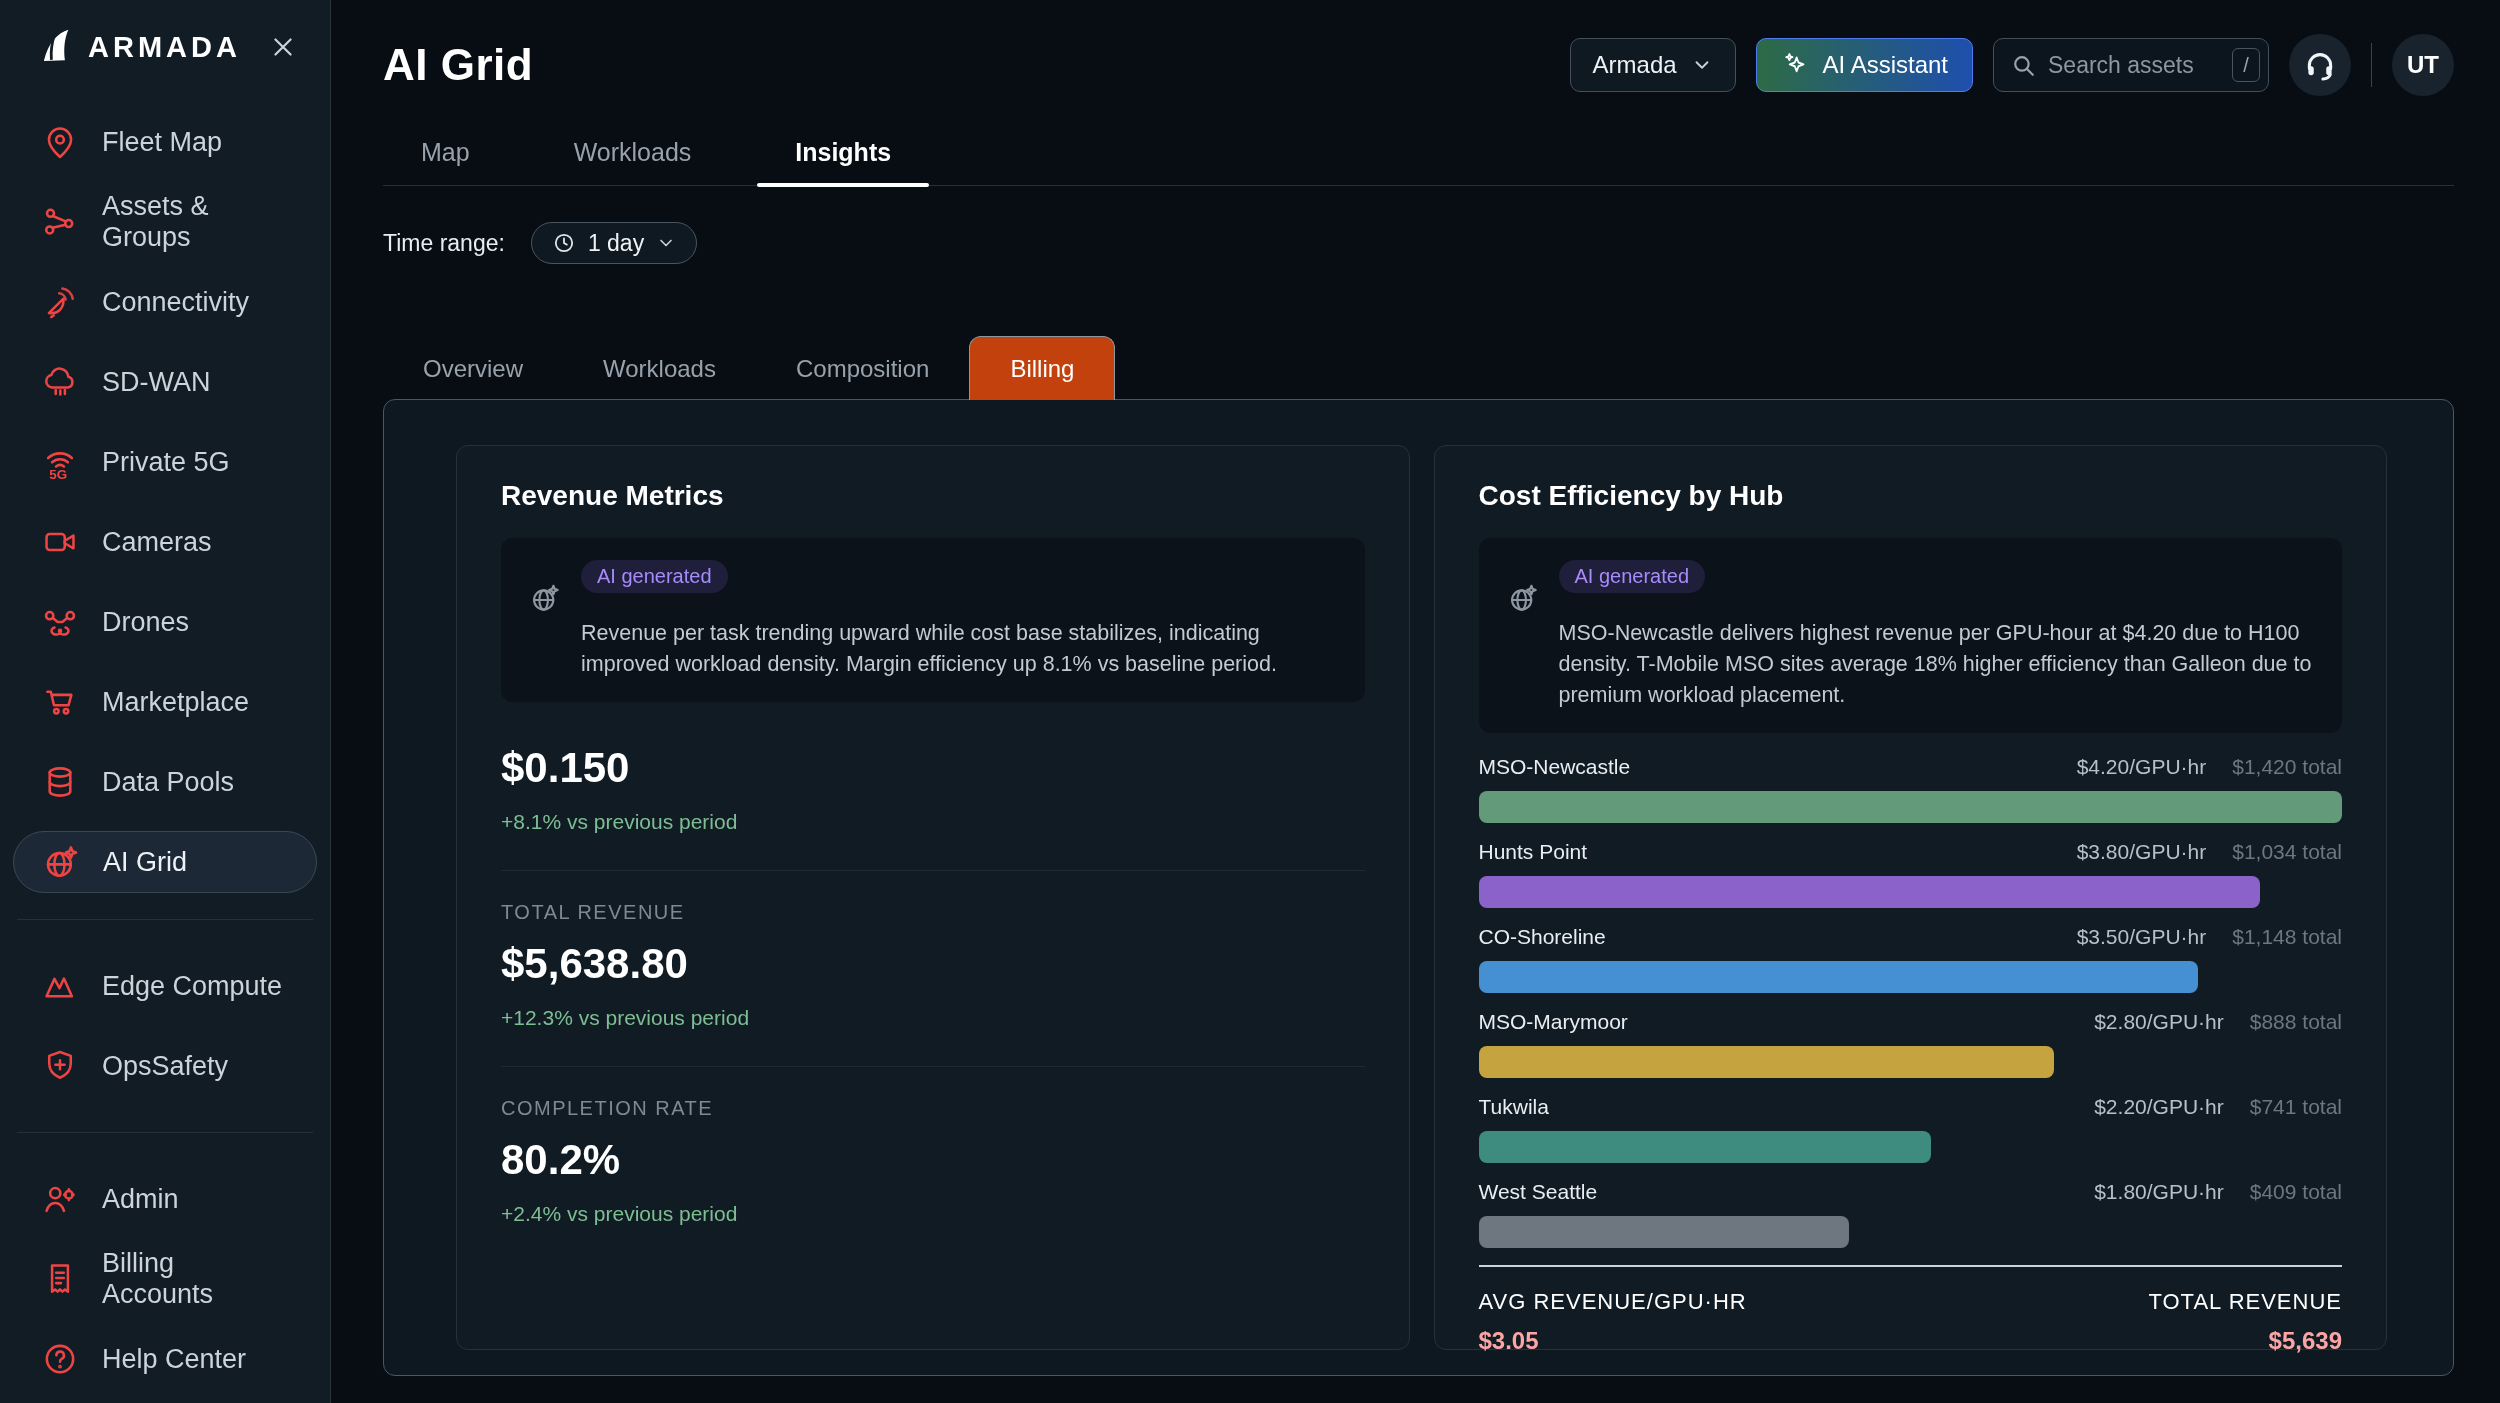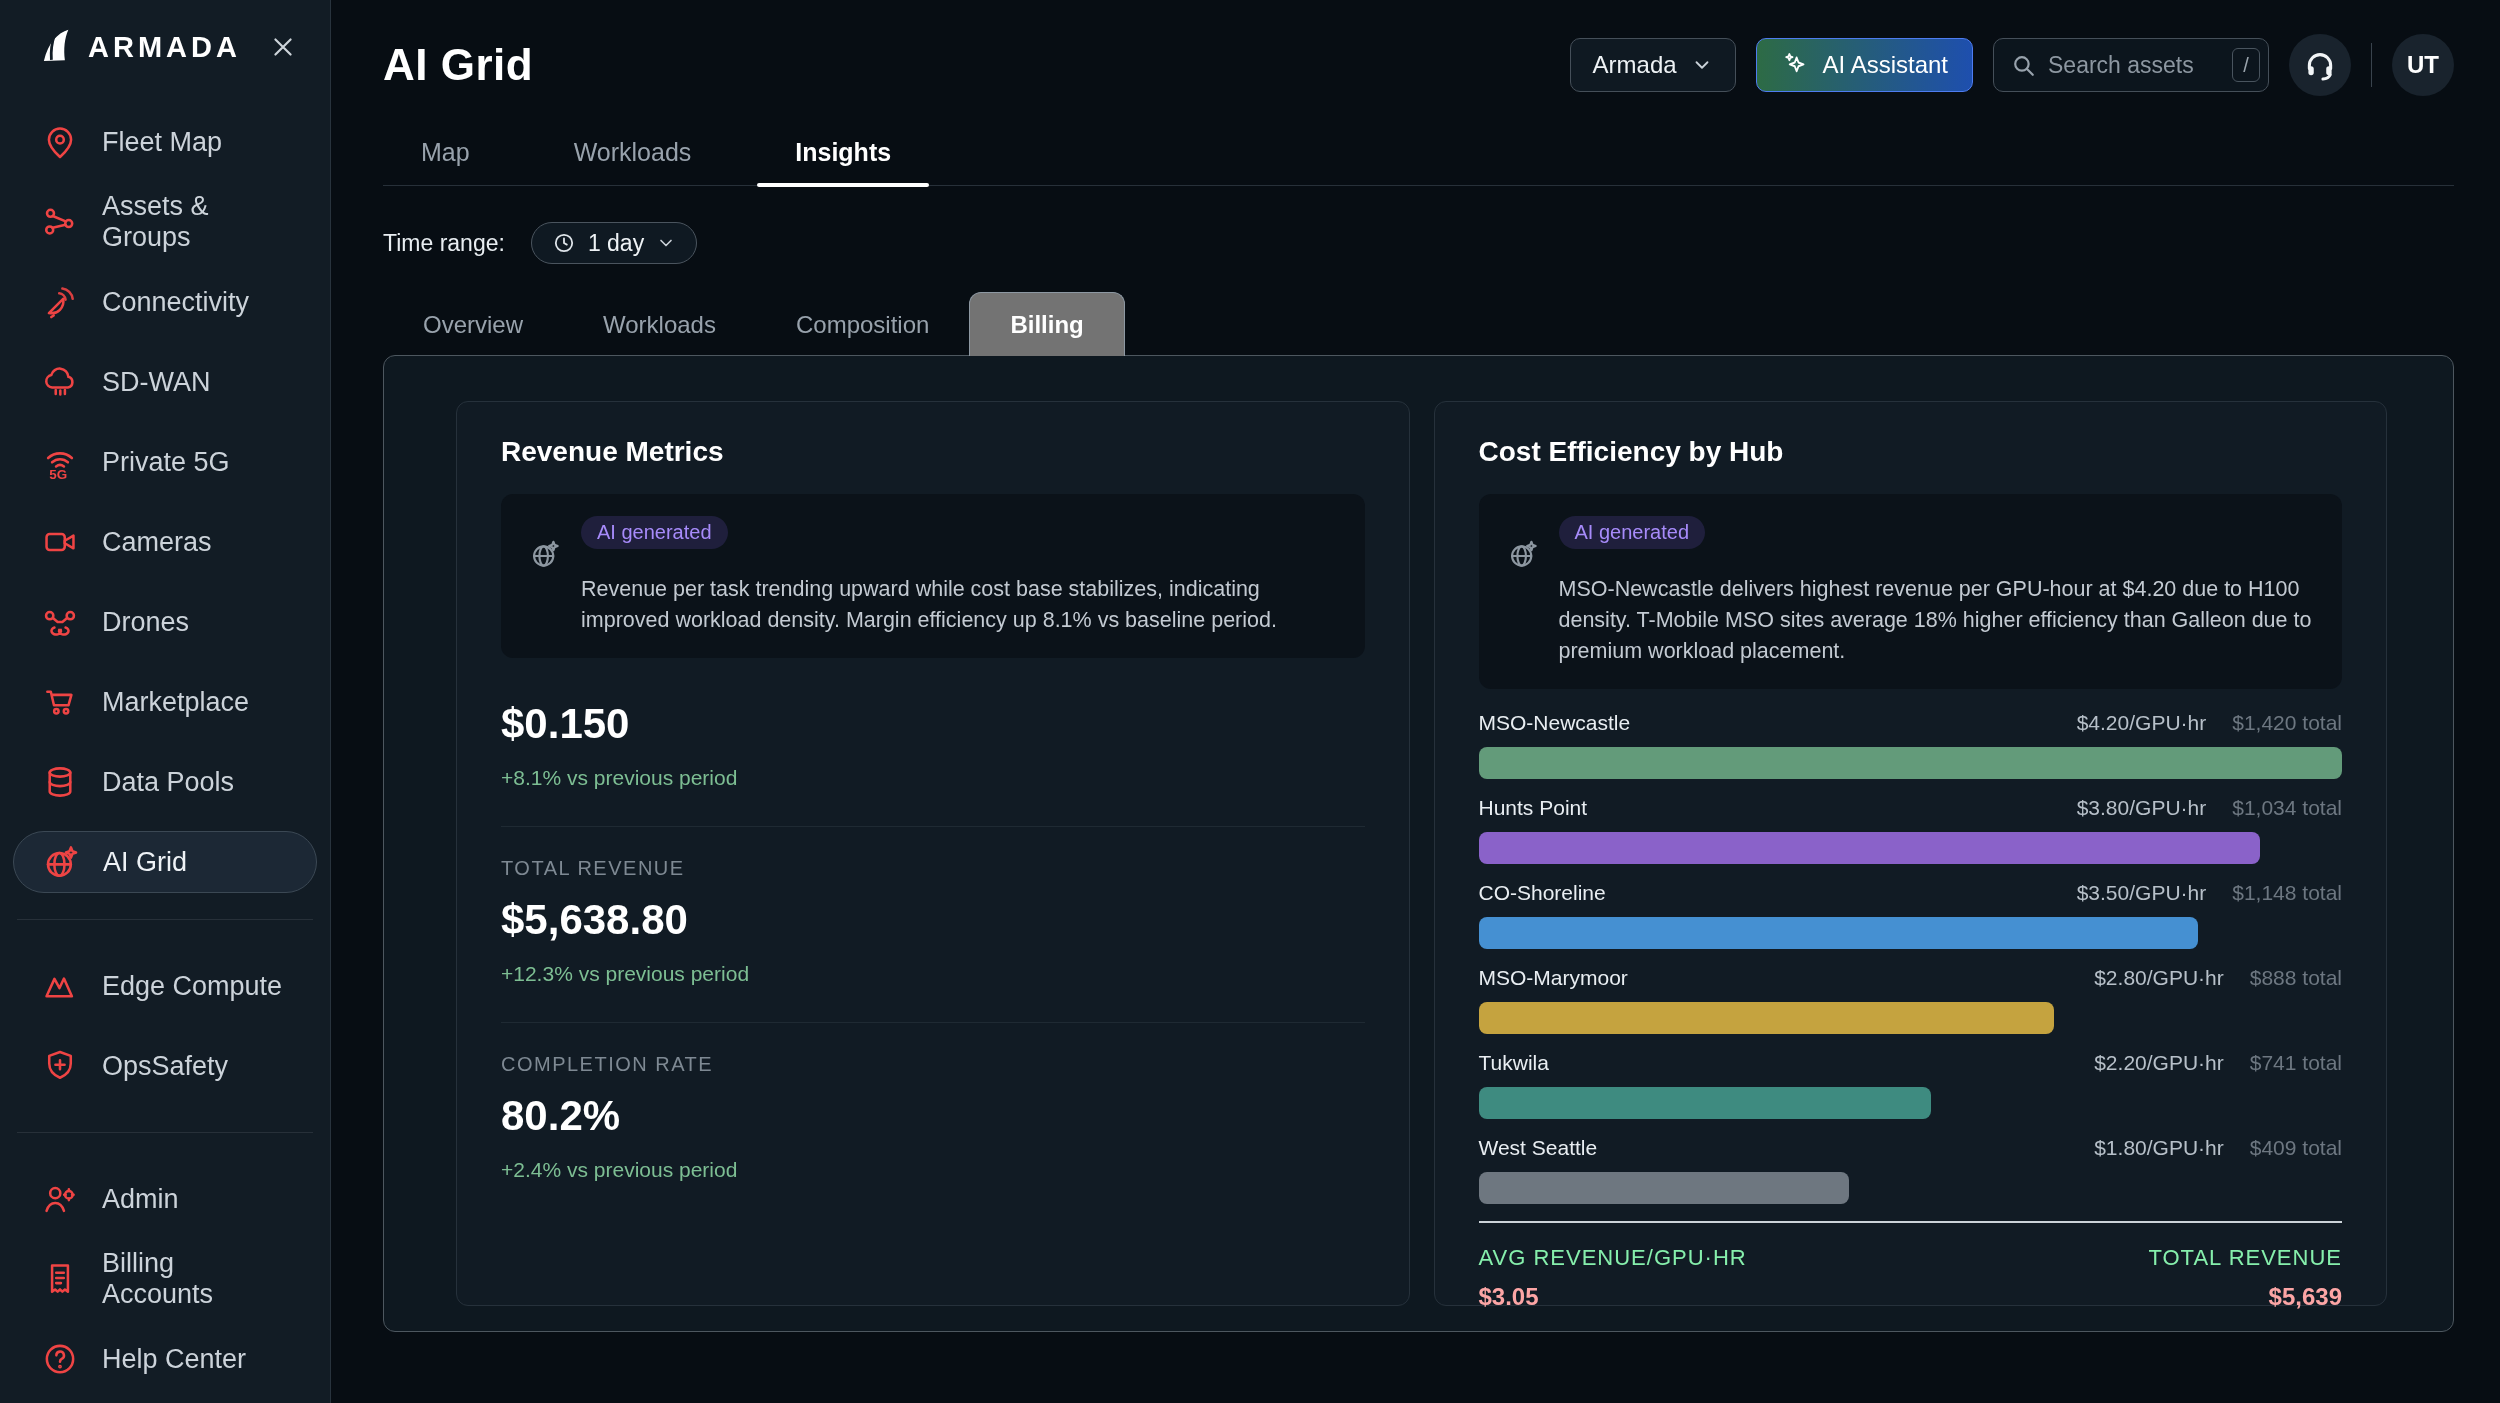--- a/index.html
+++ b/index.html
@@ -39,21 +39,21 @@
   .tab { padding:18px 38px; font-size:25px; color:#98a2ac; position:relative; cursor:pointer; }
   .tab.active { color:#fff; font-weight:bold; }
   .tab.active::after { content:''; position:absolute; left:0; right:0; bottom:-2px; height:4px; background:#fff; border-radius:2px; }
 
   .timerange { display:flex; align-items:center; gap:26px; margin:36px 46px 0 52px; }
   .tr-label { font-size:23px; color:#e8edf1; }
   .tr-pill { display:flex; align-items:center; gap:12px; height:42px; padding:0 20px; border:1px solid #4a545e; border-radius:21px; background:#0f1922; font-size:23px; color:#eef2f5; cursor:pointer; }
 
   .subtabs { display:flex; margin:28px 46px 0 52px; align-items:flex-end; position:relative; z-index:2; }
   .subtab { padding:16px 40px; font-size:24px; color:#98a2ac; cursor:pointer; }
-  .subtab.active { border:1.5px solid #8d98a2; border-bottom:none; border-radius:12px 12px 0 0; background:#737373; color:#fff; font-weight:bold; height:64px; display:flex; align-items:center; margin-bottom:-1.5px; }
+  .subtab.active { border:1.5px solid #8d98a2; border-bottom:none; border-radius:12px 12px 0 0; background:#c2410c; color:#fff; font-weight:normal; height:64px; display:flex; align-items:center; margin-bottom:-1.5px;margin-top:44px; }
 
   .panel { margin:0 46px 0 52px; height:977px; border:1.5px solid #4d575f; border-radius:12px; background:#0e1820; padding:45px 66px 24px 72px; display:flex; gap:24px; }
   .card { flex:1; background:#111b24; border:1px solid #26313b; border-radius:12px; padding:34px 44px; height:905px; display:flex; flex-direction:column; }
   .card-title { font-size:28px; font-weight:bold; color:#fff; margin-bottom:26px; }
 
   .ai-note { background:#0b1219; border-radius:12px; padding:22px 28px; display:flex; gap:20px; }
   .ai-note-icon { color:#8d97a1; padding-top:22px; }
   .ai-note-icon svg { width:32px; height:32px; }
   .badge { display:inline-block; background:rgba(139,99,247,.16); color:#a78bfa; font-size:20px; padding:5px 16px; border-radius:999px; margin-bottom:25px; }
   .ai-text { color:#c3cad2; font-size:21.5px; line-height:1.45; max-width:800px; }
@@ -71,21 +71,21 @@
   .hub-name { color:#e9eef2; }
   .hub-stats { margin-left:auto; display:flex; gap:26px; }
   .hub-rate { color:#b7c0c9; }
   .hub-total { color:#6d7781; }
   .hub-bar { height:32px; border-radius:8px; margin-top:12px; }
 
   .summary-wrap { margin-top:auto; }
   .summary-divider { height:2px; background:#ccd3d9; }
   .summary { display:flex; justify-content:space-between; margin-top:22px; }
   .s-col.right { text-align:right; }
-  .s-label { font-size:22px; letter-spacing:1px; color:#86efac; }
+  .s-label { font-size:22px; letter-spacing:1px; color:#ffffff; }
   .s-value { font-size:24px; font-weight:bold; color:#fca5a5; margin-top:12px; }
 </style>
 </head>
 <body>
 
 <aside class="sidebar">
   <div class="logo-row">
     <span class="logo-mark">
       <svg width="42" height="42" viewBox="0 0 24 24">
           <path d="M4.5 20C7 9.5 12.5 4 18.5 2.2c-2.2 4.8-2.8 11.2-2 17.3L4.5 20z" fill="currentColor"></path>

